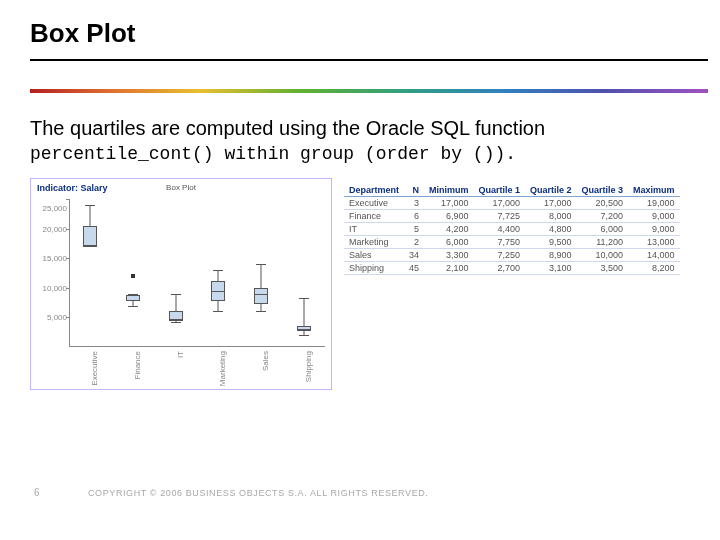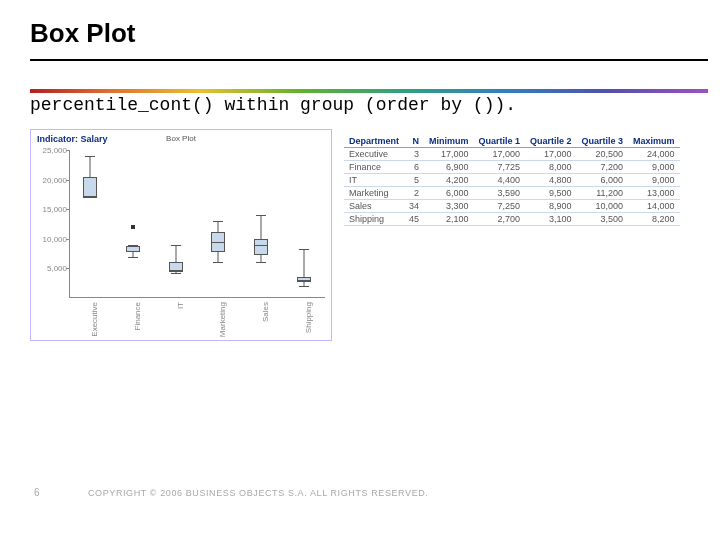--- a/index.html
+++ b/index.html
@@ -204,38 +204,39 @@
     font-size: 10px;
     color: #a8a8a8;
   }
 </style>
 </head>
 <body>
 
 <div class="slide">
   <div class="title">Box Plot</div>
   <div class="rainbow"></div>
+  <div class="body-text">The quartiles are computed using the Oracle SQL function</div>
   <div class="code-text">percentile_cont() within group (order by ()).</div>
 
   <div class="content-row">
     <div class="chart-box">
       <div class="chart-ind">Indicator: Salary</div>
       <div class="chart-title">Box Plot</div>
       <div class="plot-area" id="plot-area">
         <div class="axis-v"></div>
         <div class="axis-h"></div>
       <div class="ytick" style="top: 118.4px;">5,000</div>
           <div class="ytick-line" style="top: 118.4px;"></div>
           <div class="ytick" style="top: 88.8px;">10,000</div>
           <div class="ytick-line" style="top: 88.8px;"></div>
           <div class="ytick" style="top: 59.2px;">15,000</div>
           <div class="ytick-line" style="top: 59.2px;"></div>
           <div class="ytick" style="top: 29.6px;">20,000</div>
           <div class="ytick-line" style="top: 29.6px;"></div>
-          <div class="ytick" style="top: 0px;">25,000</div>
+          <div class="ytick" style="top: 9px;">25,000</div>
           <div class="ytick-line" style="top: 0px;"></div>
           <div class="cat-col" style="left: 1.33333px;">
             <div class="whisker-line" style="top: 5.92px; height: 41.44px;"></div>
             <div class="whisker-cap" style="top: 5.92px;"></div>
             <div class="whisker-cap" style="top: 47.36px;"></div>
             <div class="box-rect" style="top: 26.64px; height: 20.72px;"></div>
             <div class="box-median" style="top: 47.36px;"></div>
             <div class="cat-label">Executive</div>
           </div>
           <div class="cat-col" style="left: 44px;">
@@ -295,21 +296,21 @@
           </tr>
         </thead>
       <tbody id="tbody">
           <tr>
             <td class="dept">Executive</td>
             <td>3</td>
             <td>17,000</td>
             <td>17,000</td>
             <td>17,000</td>
             <td>20,500</td>
-            <td>24,000</td>
+            <td>19,000</td>
           </tr>
           <tr>
             <td class="dept">Finance</td>
             <td>6</td>
             <td>6,900</td>
             <td>7,725</td>
             <td>8,000</td>
             <td>7,200</td>
             <td>9,000</td>
           </tr>
@@ -319,21 +320,21 @@
             <td>4,200</td>
             <td>4,400</td>
             <td>4,800</td>
             <td>6,000</td>
             <td>9,000</td>
           </tr>
           <tr>
             <td class="dept">Marketing</td>
             <td>2</td>
             <td>6,000</td>
-            <td>3,590</td>
+            <td>7,750</td>
             <td>9,500</td>
             <td>11,200</td>
             <td>13,000</td>
           </tr>
           <tr>
             <td class="dept">Sales</td>
             <td>34</td>
             <td>3,300</td>
             <td>7,250</td>
             <td>8,900</td>

